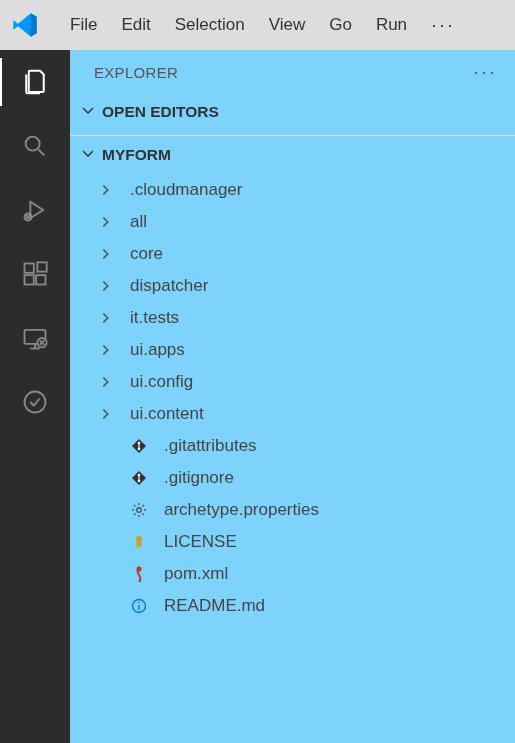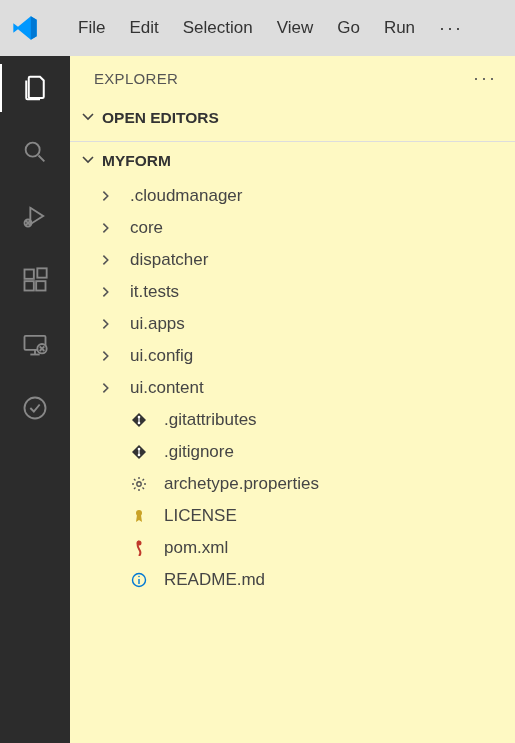--- a/index.html
+++ b/index.html
@@ -7,26 +7,25 @@
     width: 515px;
     height: 743px;
     font-family: -apple-system, "Segoe UI", sans-serif;
     background: #f3f3f3;
     overflow: hidden;
     color: #333;
   }
 
   
   .menubar {
-    height: 56px;
+    height: 50px;
     display: flex;
     align-items: center;
     background: #dddddd;
     padding-left: 10px;
-    gap: 8px;
   }
   .logo {
     width: 30px;
     height: 30px;
     margin-right: 18px;
     display: flex;
     align-items: center;
     justify-content: center;
   }
   .menu-items {
@@ -81,21 +80,21 @@
     left: -17px;
     top: -6px;
     bottom: -6px;
     width: 2px;
     background: #fff;
   }
 
   
   .sidebar {
     flex: 1;
-    background: #fef9c3;
+    background: #7dd3fc;
     display: flex;
     flex-direction: column;
     overflow: hidden;
   }
   .sidebar-header {
     display: flex;
     align-items: center;
     justify-content: space-between;
     padding: 12px 18px 10px 24px;
     font-size: 15px;
@@ -264,20 +263,28 @@
               </svg>
             </span>
             <span>.cloudmanager</span>
           </div>
           <div class="tree-row">
             <span class="chev">
               <svg width="14" height="14" viewBox="0 0 16 16">
                 <path d="M5 3l5 5-5 5" fill="none" stroke="#555" stroke-width="1.8"></path>
               </svg>
             </span>
+            <span>all</span>
+          </div>
+          <div class="tree-row">
+            <span class="chev">
+              <svg width="14" height="14" viewBox="0 0 16 16">
+                <path d="M5 3l5 5-5 5" fill="none" stroke="#555" stroke-width="1.8"></path>
+              </svg>
+            </span>
             <span>core</span>
           </div>
           <div class="tree-row">
             <span class="chev">
               <svg width="14" height="14" viewBox="0 0 16 16">
                 <path d="M5 3l5 5-5 5" fill="none" stroke="#555" stroke-width="1.8"></path>
               </svg>
             </span>
             <span>dispatcher</span>
           </div>

